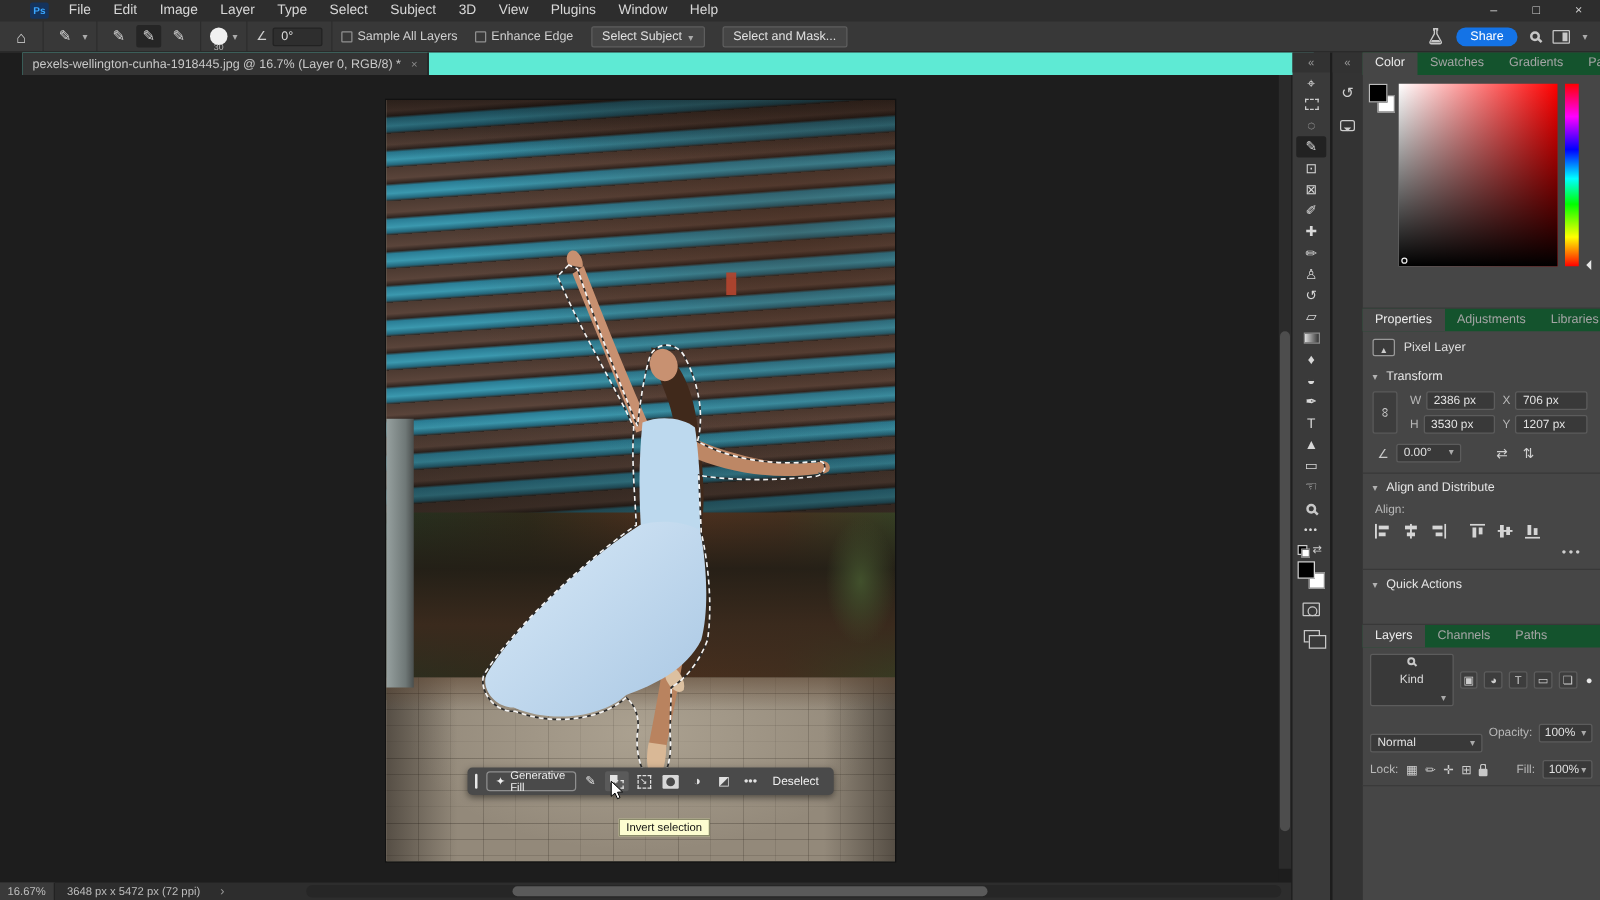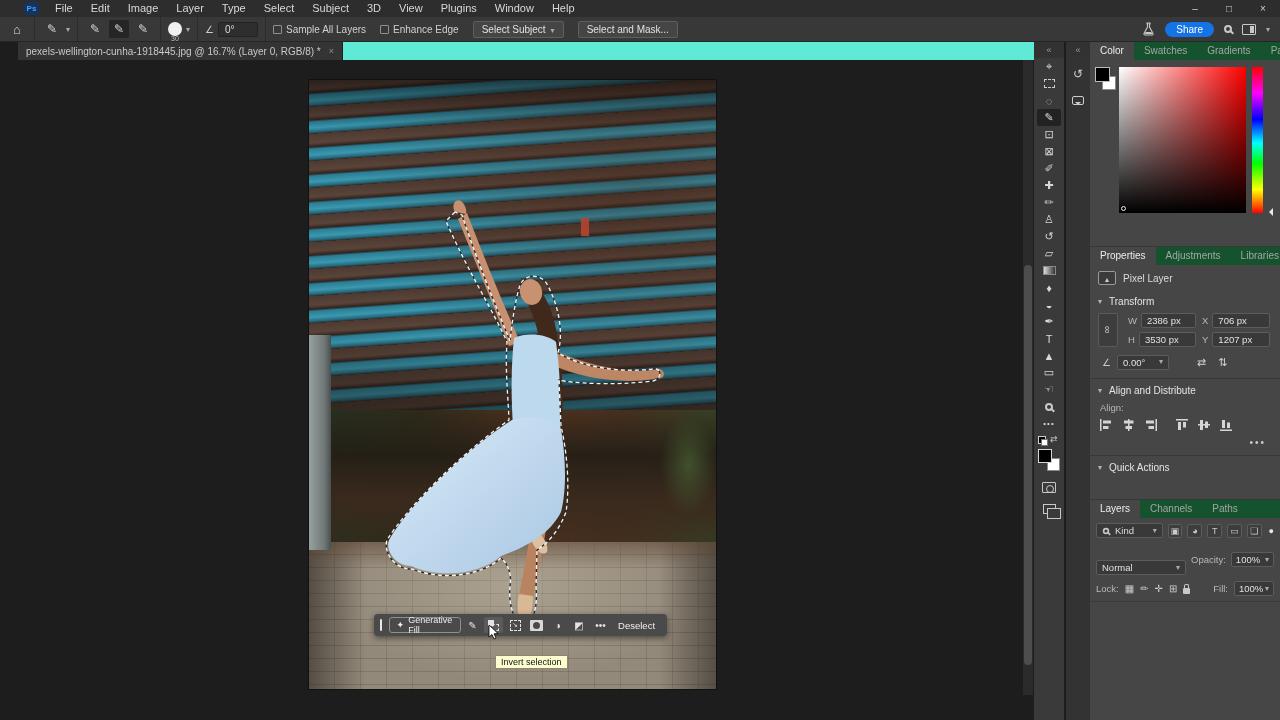--- a/index.html
+++ b/index.html
@@ -139,21 +139,21 @@
   .flip-ics { margin-left:22px; display:flex; gap:12px; font-size:11px; color:#d0d0d0; }
 
   
   .align-label { padding:2px 10px 4px; font-size:9.5px; color:#b8b8b8; }
   .align-row { display:flex; gap:9px; padding:2px 10px 4px; align-items:center; }
   .align-row svg { display:block; }
   .more-dots { text-align:right; padding:2px 14px 7px; color:#cfcfcf; font-size:10px; letter-spacing:2px; }
 
   
   .lr-filter { display:flex; align-items:center; gap:5px; padding:5px 6px 4px; }
-  .kindbox { display:flex; align-items:center; gap:5px; background:#393939; border:1px solid #5c5c5c; border-radius:2px; padding:1px 5px; width:72px; font-size:9.5px; color:#ddd; }
+  .kindbox { display:flex; align-items:center; gap:5px; background:#393939; border:1px solid #5c5c5c; border-radius:2px; padding:1px 5px; width:72px; font-size:9.5px; color:#ddd;flex-direction:column; }
   .kindbox .chev { margin-left:auto; }
   .fil-ic { width:16px; height:14px; display:flex; align-items:center; justify-content:center; border:1px solid #5c5c5c; border-radius:2px; background:#3d3d3d; color:#ccc; font-size:9px; }
   .fil-dot { margin-left:2px; color:#e8e8e8; font-size:9px; }
   .lr-blend { display:flex; align-items:center; gap:5px; padding:2px 6px 4px; font-size:9.5px; color:#b8b8b8; }
   .blendbox { width:92px; background:#393939; border:1px solid #5c5c5c; border-radius:2px; padding:1px 5px; color:#e0e0e0; display:flex; justify-content:space-between; align-items:center;margin-top:16px; }
   .opbox { width:44px; background:#393939; border:1px solid #5c5c5c; border-radius:2px; padding:1px 4px; color:#e0e0e0; display:flex; justify-content:space-between; align-items:center; }
   .lr-lock { display:flex; align-items:center; gap:6px; padding:2px 6px 5px; font-size:9.5px; color:#b8b8b8; border-bottom:1px solid #3a3a3a; }
   .lock-ic { font-size:10px; color:#ccc; }
   .padlock { width:7px; height:6px; background:#c8c8c8; border-radius:1px; position:relative; margin-top:4px; display:inline-block; }
   .padlock::before { content:""; position:absolute; top:-4px; left:1px; width:3px; height:4px; border:1px solid #c8c8c8; border-bottom:none; border-radius:2px 2px 0 0; }
@@ -536,14 +536,22 @@
         <span class="padlock"></span>
         <span style="margin-left:auto">Fill:</span>
         <span class="opbox" style="width:40px">
           <span>100%</span>
           <span class="chev">▾</span>
         </span>
       </div>
     </div>
   </div>
 
+  <div class="statusbar">
+    <span class="zoom-box">16.67%</span>
+    <span class="doc-info">3648 px x 5472 px (72 ppi)</span>
+    <span class="sb-arrow">›</span>
+    <div class="hscroll">
+        <div class="thumb"></div>
+      </div>
+  </div>
 
 </div>
 
 </body></html>

